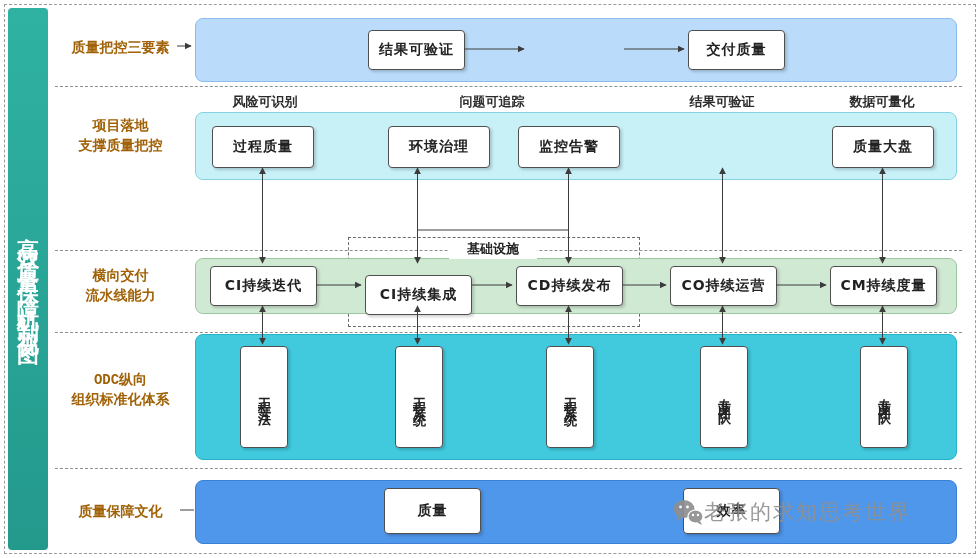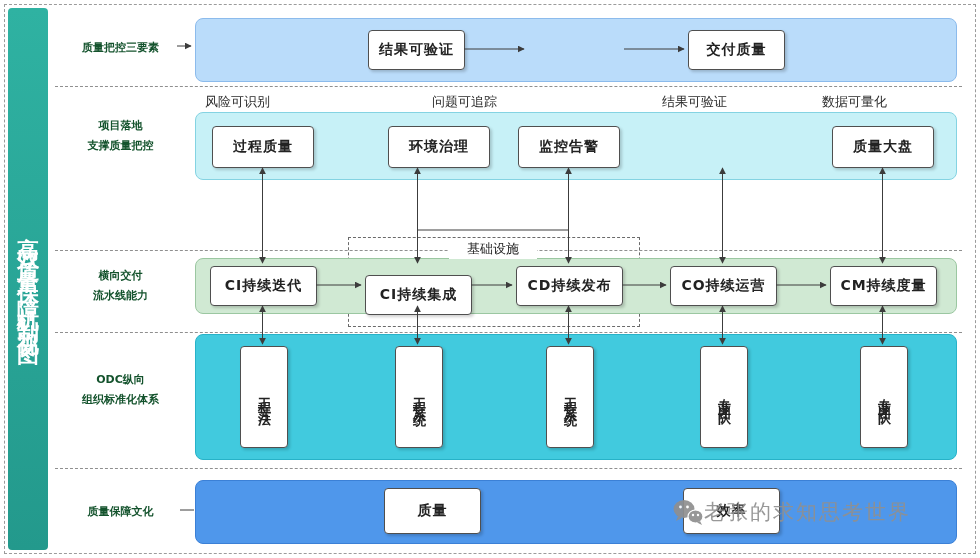--- a/index.html
+++ b/index.html
@@ -4,33 +4,33 @@
 <style>
   html,body{margin:0;padding:0;background:#fff;}
   .canvas{position:relative;width:980px;height:558px;background:#fff;overflow:hidden;
           font-family:"DejaVu Sans","Liberation Sans",sans-serif;color:#222;}
   .outer-border{position:absolute;left:4px;top:4px;right:4px;bottom:4px;border:1px dashed #9b9b9b;z-index:0;}
   .side-bar{position:absolute;left:8px;top:8px;width:40px;height:542px;
             background:linear-gradient(180deg,#2fb2a2,#23998c);border-radius:4px;color:#fff;
             font-size:22px;font-weight:700;writing-mode:vertical-rl;text-orientation:upright;
             letter-spacing:12px;display:flex;align-items:center;justify-content:center;z-index:2;}
   .sep{position:absolute;left:55px;width:907px;height:0;border-top:1px dashed #8f8f8f;z-index:0;}
-  .band-label{position:absolute;left:48px;width:145px;text-align:center;font-size:11px;font-weight:700;
-              color:#14532d;line-height:20px;z-index:2;}
-  .caption{position:absolute;top:93px;width:120px;font-size:13px;font-weight:400;
+  .band-label{position:absolute;left:48px;width:145px;text-align:center;font-size:14px;font-weight:700;
+              color:#a16207;line-height:20px;z-index:2;font-family:Liberation Mono, monospace;}
+  .caption{position:absolute;top:93px;width:120px;text-align:center;font-size:13px;font-weight:700;
            color:#2b2b2b;z-index:2;}
   .cont{position:absolute;left:195px;width:760px;border-radius:8px;z-index:1;}
   .c1{top:18px;height:62px;background:#badcfa;border:1px solid #8cbbec;}
   .c2{top:112px;height:66px;background:#c7f1f7;border:1px solid #84d3e2;}
   .c3{top:258px;height:54px;background:#d0e9d3;border:1px solid #9bc7a1;}
   .c4{top:334px;height:124px;background:#41cade;border:1px solid #27b2c8;}
   .c5{top:480px;height:62px;background:#4f97eb;border:1px solid #3b80d6;}
   .infra-rect{position:absolute;left:348px;top:237px;width:290px;height:88px;border:1px dashed #6a6a6a;z-index:0;}
   .infra-label{position:absolute;left:449px;top:239px;width:88px;text-align:center;font-size:13px;
-               font-weight:400;background:#fff;z-index:2;padding:1px 0;}
+               font-weight:700;background:#fff;z-index:2;padding:1px 0;}
   .wbox{position:absolute;background:#fff;border:1px solid #4f4f4f;border-radius:4px;
         box-shadow:2px 2px 3px rgba(0,0,0,.18);display:flex;align-items:center;justify-content:center;
         font-size:14px;font-weight:700;z-index:3;letter-spacing:1px;white-space:nowrap;}
   .vtext{writing-mode:vertical-rl;text-orientation:upright;font-size:13px;letter-spacing:5px;white-space:normal;}
   .arrows{position:absolute;left:0;top:0;z-index:4;pointer-events:none;}
   .watermark{position:absolute;left:672px;top:498px;display:flex;align-items:flex-end;gap:0;z-index:5;
              color:#909090;font-size:21px;letter-spacing:2px;opacity:.92;font-weight:400;}
 </style>
 </head>
 <body>

